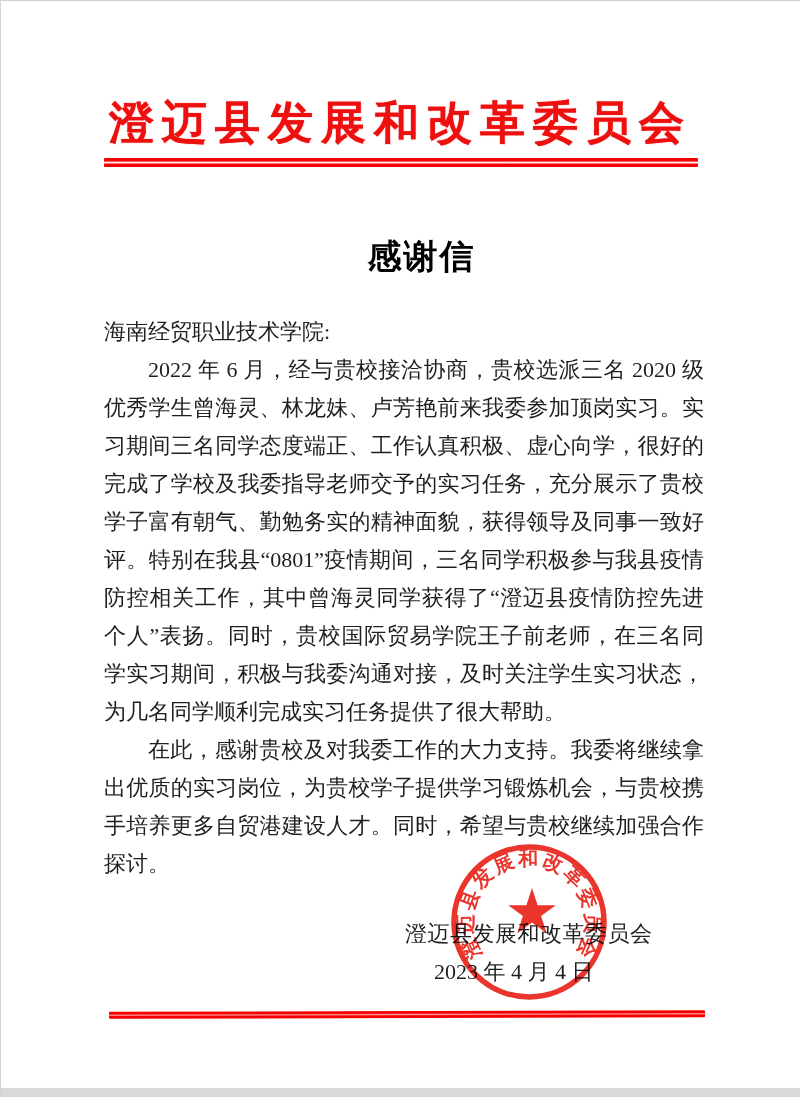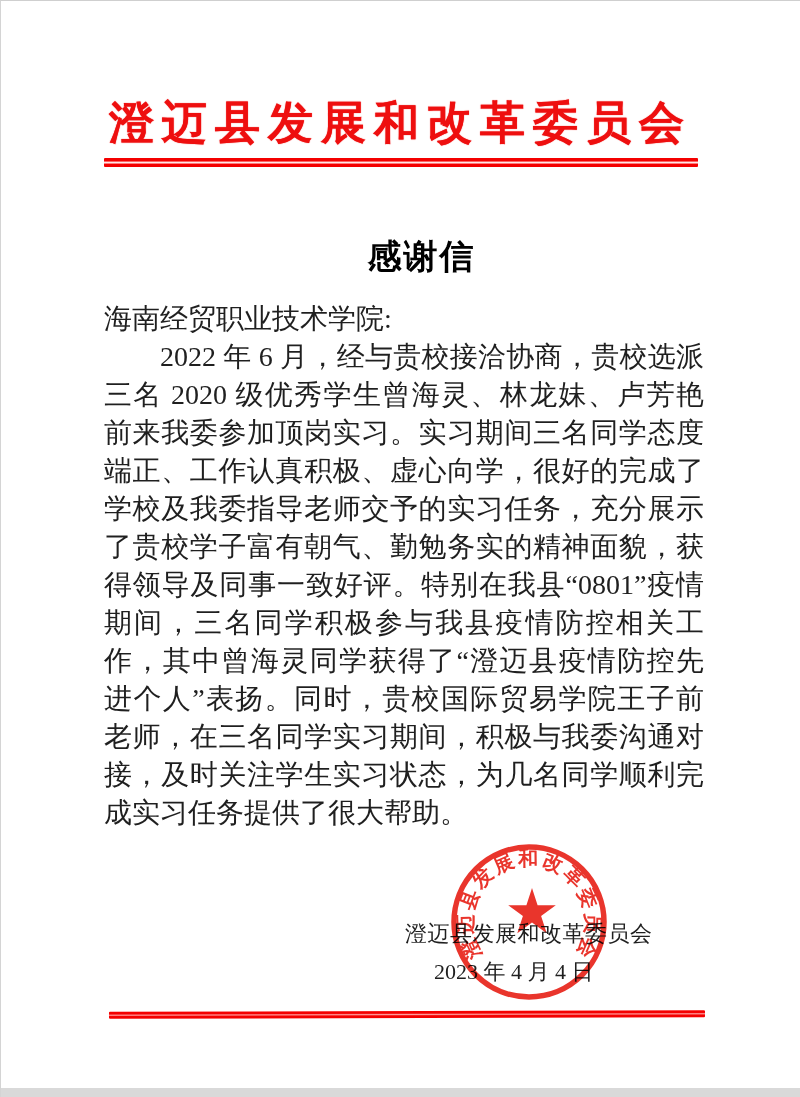--- a/index.html
+++ b/index.html
@@ -44,23 +44,23 @@
   .doc-title{
     position:absolute;top:233px;left:0;width:100%;
     text-align:center;
     color:#000;
     font-size:34px;font-weight:bold;
     letter-spacing:2px;
     margin-left:21px;
   }
   
   .body-text{
-    position:absolute;top:299px;left:103px;width:600px;
+    position:absolute;top:312px;left:103px;width:600px;
     color:var(--ink,#1f1f1f);
-    font-size:28px;line-height:38px;
+    font-size:22px;line-height:38px;
     text-align:justify;
     text-justify:inter-ideograph;
   }
   .body-text p.para{text-indent:2em;}
   
   .sign-org{
     position:absolute;top:918px;left:404px;
     color:var(--ink,#1f1f1f);font-size:22px;letter-spacing:0.5px;
     white-space:nowrap;
   }
@@ -103,20 +103,21 @@
   <header>
     <div class="letterhead-name">澄迈县发展和改革委员会</div>
     <div class="letterhead-rule"></div>
   </header>
 
   <h1 class="doc-title">感谢信</h1>
 
   <div class="body-text">
     <p class="salutation">海南经贸职业技术学院:</p>
     <p class="para">2022 年 6 月，经与贵校接洽协商，贵校选派三名 2020 级优秀学生曾海灵、林龙妹、卢芳艳前来我委参加顶岗实习。实习期间三名同学态度端正、工作认真积极、虚心向学，很好的完成了学校及我委指导老师交予的实习任务，充分展示了贵校学子富有朝气、勤勉务实的精神面貌，获得领导及同事一致好评。特别在我县“0801”疫情期间，三名同学积极参与我县疫情防控相关工作，其中曾海灵同学获得了“澄迈县疫情防控先进个人”表扬。同时，贵校国际贸易学院王子前老师，在三名同学实习期间，积极与我委沟通对接，及时关注学生实习状态，为几名同学顺利完成实习任务提供了很大帮助。</p>
+    <p class="para">在此，感谢贵校及对我委工作的大力支持。我委将继续拿出优质的实习岗位，为贵校学子提供学习锻炼机会，与贵校携手培养更多自贸港建设人才。同时，希望与贵校继续加强合作探讨。</p>
   </div>
 
   <div class="sign-org">澄迈县发展和改革委员会</div>
   <div class="sign-date">2023 年 4 月 4 日</div>
 
   <div class="seal">
     <svg viewBox="0 0 164 162" xmlns="http://www.w3.org/2000/svg">
       <defs>
         <path id="sealArc" d="M 35.3 113.7 A 57 57 0 1 1 128.7 113.7" fill="none"></path>
       </defs>

